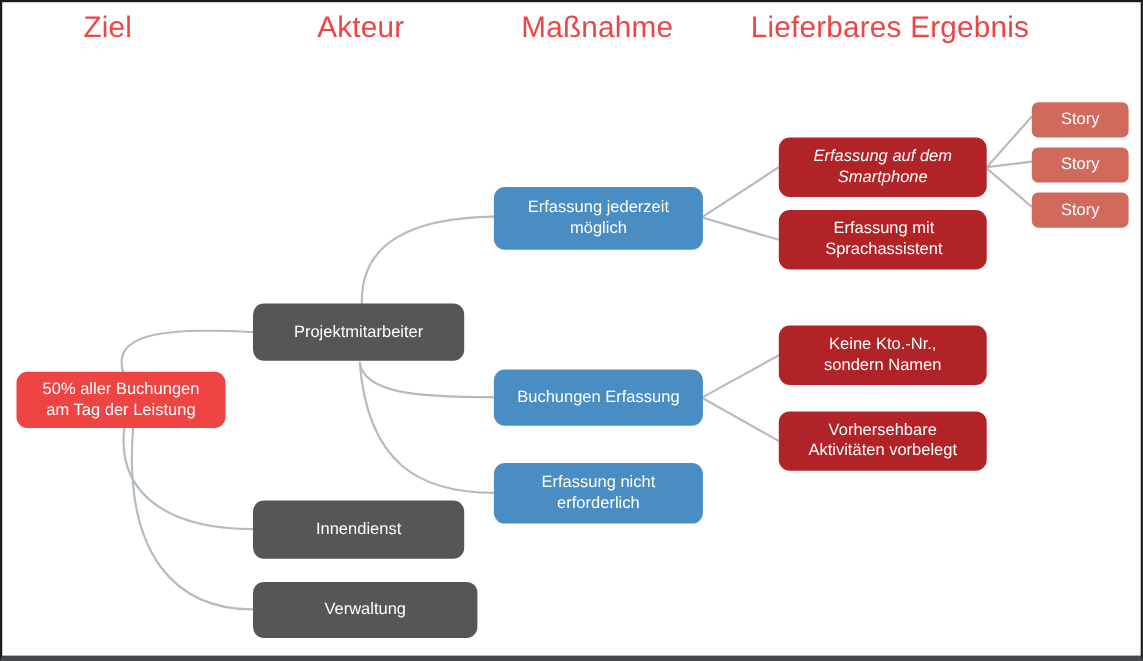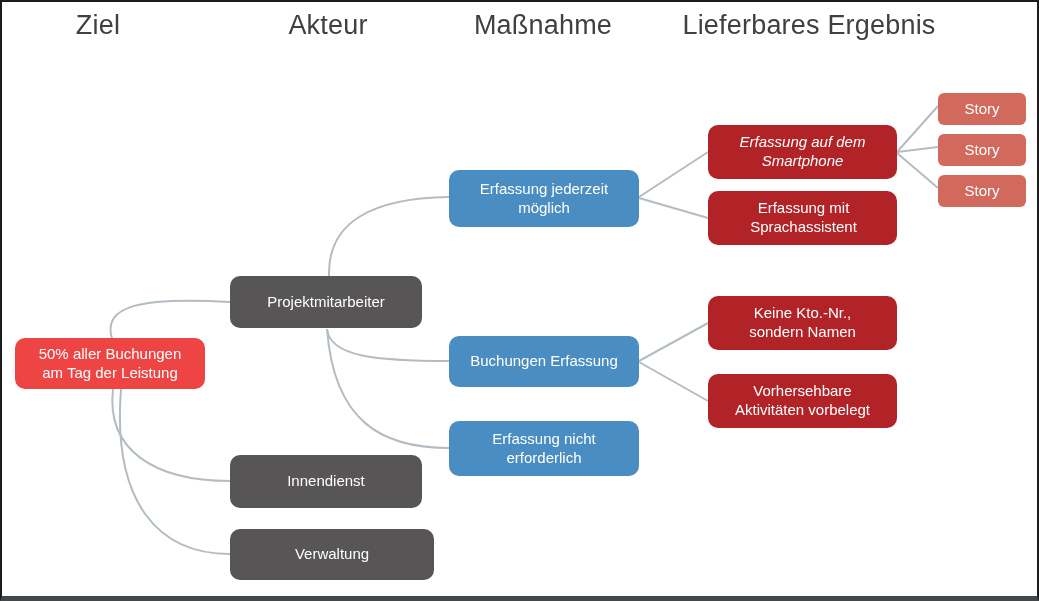--- a/index.html
+++ b/index.html
@@ -14,21 +14,21 @@
     background: #ffffff;
     border: 2px solid #1c1c1c;
     border-bottom: 5px solid #43474a;
     overflow: hidden;
   }
   .col-header {
     position: absolute;
     top: 8px;
     transform: translateX(-50%);
     font-size: 27px;
-    color: #404040;
+    color: #ef4444;
     white-space: nowrap;
     letter-spacing: 0.2px;
   }
   .edges-layer {
     position: absolute; left: 0; top: 0;
     width: 1039px; height: 601px;
   }
   .edges-layer path { fill: none; stroke: #b4bcc3; stroke-width: 2; }
   .node {
     position: absolute;

